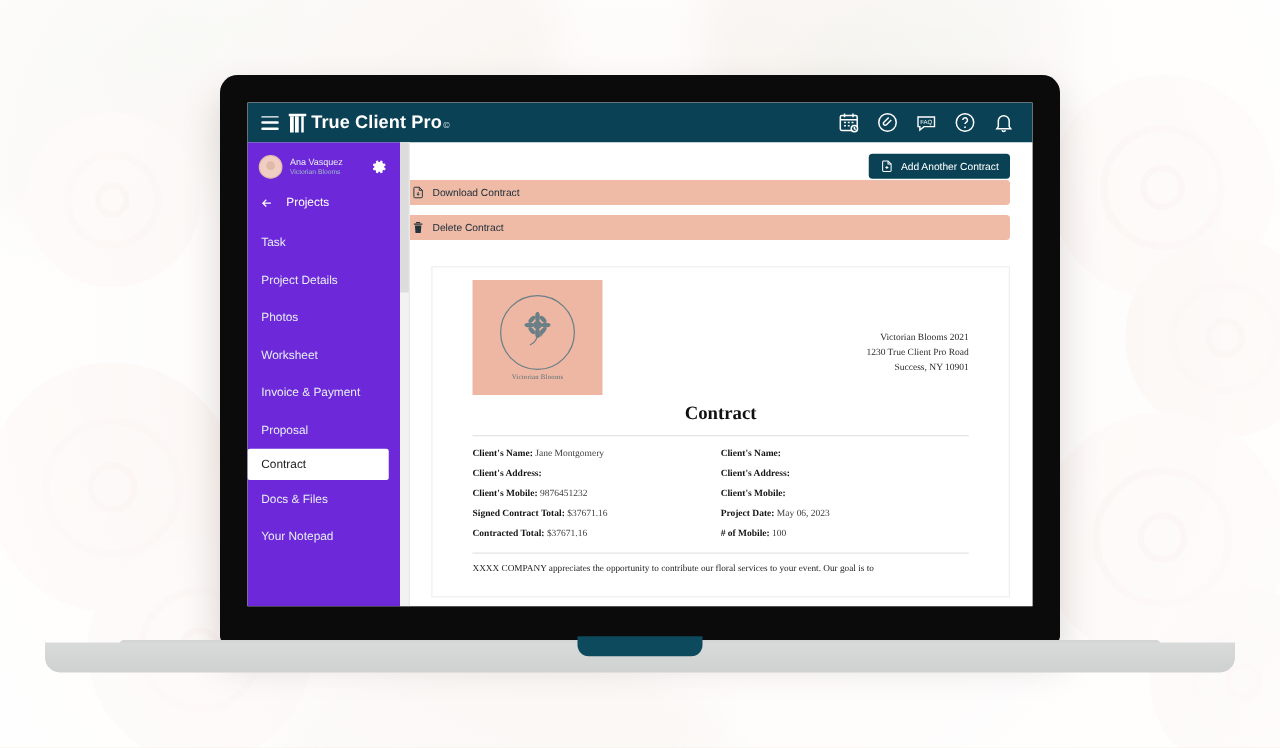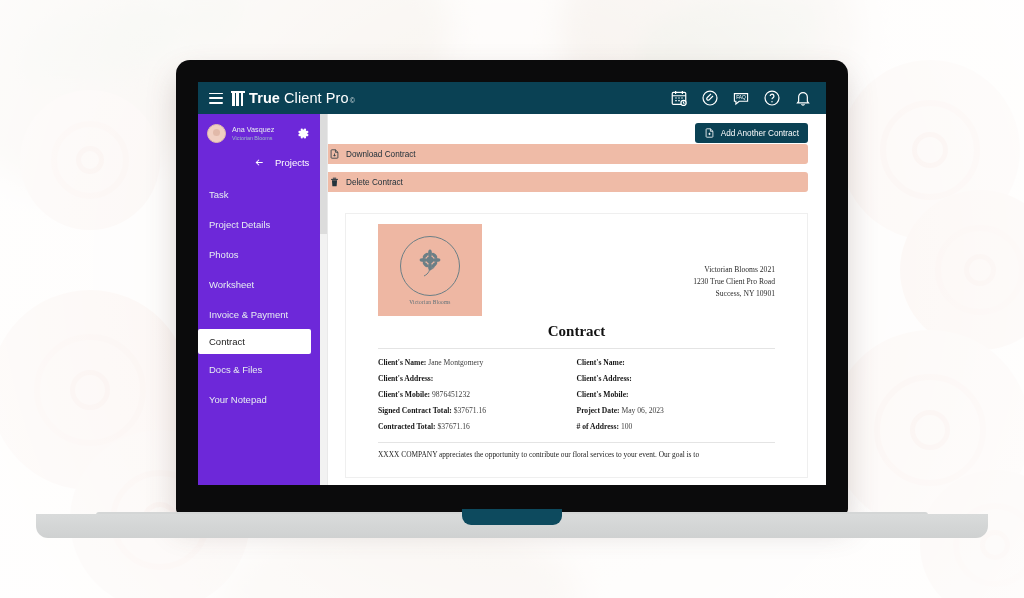--- a/index.html
+++ b/index.html
@@ -42,37 +42,37 @@
     display:flex;flex-direction:column;justify-content:space-between;cursor:pointer;}
   .hamburger i{display:block;height:1.6px;background:#fff;border-radius:1px;}
   .brandmark{width:12px;height:15px;margin-right:5px;position:relative;}
   .brandmark b{position:absolute;background:#fff;}
   .brandmark .c1{left:0;top:2px;width:2.6px;height:13px;}
   .brandmark .c2{left:4.4px;top:2px;width:2.6px;height:13px;}
   .brandmark .c3{left:8.8px;top:2px;width:2.6px;height:13px;}
   .brandmark .cap{left:-1px;top:0;width:14px;height:2.4px;}
   .brand{color:#fff;font-size:14.5px;letter-spacing:.1px;display:flex;align-items:flex-end;}
   .brand .b1{font-weight:700;}
-  .brand .b2{font-weight:400;margin-left:4px;}
+  .brand .b2{font-weight:700;margin-left:4px;}
   .brand .reg{font-size:7px;margin-left:1px;margin-bottom:2px;opacity:.85;}
   .topicons{margin-left:auto;display:flex;align-items:center;gap:13px;margin-right:14px;}
   .ticon{width:18px;height:18px;color:#fff;display:block;}
 
   
   .sidebar{position:absolute;left:0;top:32px;width:122px;height:371px;background:#6d28d9;}
   .profile{display:flex;align-items:center;padding:10px 8px 4px 9px;}
   .avatar{width:17px;height:17px;border-radius:50%;background:#f0cfc2;
     border:1.4px solid #e2bdae;position:relative;flex:none;}
   .avatar::after{content:"";position:absolute;left:5px;top:4px;width:7px;height:7px;
     border-radius:50%;background:#d6a795;opacity:.55;}
   .pnames{margin-left:6px;line-height:1.15;}
   .pname{color:#e9eef0;font-size:7.2px;}
   .porg{color:#9fbcc6;font-size:5.4px;margin-top:1px;}
   .gear{margin-left:auto;width:13px;height:13px;color:#fff;flex:none;margin-right:2px;}
-  .backrow{display:flex;align-items:flex-end;padding:10px 10px 9px 10px;margin-left:46px;}
+  .backrow{display:flex;align-items:flex-end;padding:10px 10px 9px 10px;}
   .backarrow{width:11px;height:11px;color:#fff;}
   .backlabel{color:#fff;font-size:9.5px;margin-left:10px;}
   .navlist{margin-top:2px;}
   .navitem{height:30px;display:flex;align-items:center;padding-left:11px;
     color:#e6eef1;font-size:9.5px;cursor:pointer;}
   .navitem.active{background:#ffffff;color:#1b1b1b;margin:0 9px 0 0;
     border-radius:2px;height:25px;padding-left:11px;}
 
   
   .main{position:absolute;left:122px;top:32px;width:506px;height:371px;background:#fff;overflow:hidden;}
@@ -216,20 +216,23 @@
           </div>
         <div class="navitem">
             <span>Photos</span>
           </div>
         <div class="navitem">
             <span>Worksheet</span>
           </div>
         <div class="navitem">
             <span>Invoice &amp; Payment</span>
           </div>
+        <div class="navitem">
+            <span>Proposal</span>
+          </div>
         <div class="navitem active">
             <span>Contract</span>
           </div>
         <div class="navitem">
             <span>Docs &amp; Files</span>
           </div>
         <div class="navitem">
             <span>Your Notepad</span>
           </div>
       </div>
@@ -306,21 +309,21 @@
             <div class="f"><b>Client's Address:</b> <span></span></div>
             <div class="f"><b>Client's Mobile:</b> <span>9876451232</span></div>
             <div class="f"><b>Signed Contract Total:</b> <span>$37671.16</span></div>
             <div class="f"><b>Contracted Total:</b> <span>$37671.16</span></div>
           </div>
           <div class="fcol">
             <div class="f"><b>Client's Name:</b> <span></span></div>
             <div class="f"><b>Client's Address:</b> <span></span></div>
             <div class="f"><b>Client's Mobile:</b> <span></span></div>
             <div class="f"><b>Project Date:</b> <span>May 06, 2023</span></div>
-            <div class="f"><b># of Address:</b> <span>100</span></div>
+            <div class="f"><b># of Mobile:</b> <span>100</span></div>
           </div>
         </div>
 
         <div class="bodyrule"></div>
         <div class="bodytext">XXXX COMPANY  appreciates the opportunity to contribute our floral services to your event. Our goal is to</div>
       </div>
     </div>
 
     <div class="scrollrail"></div>
     <div class="scrollthumb"></div>

